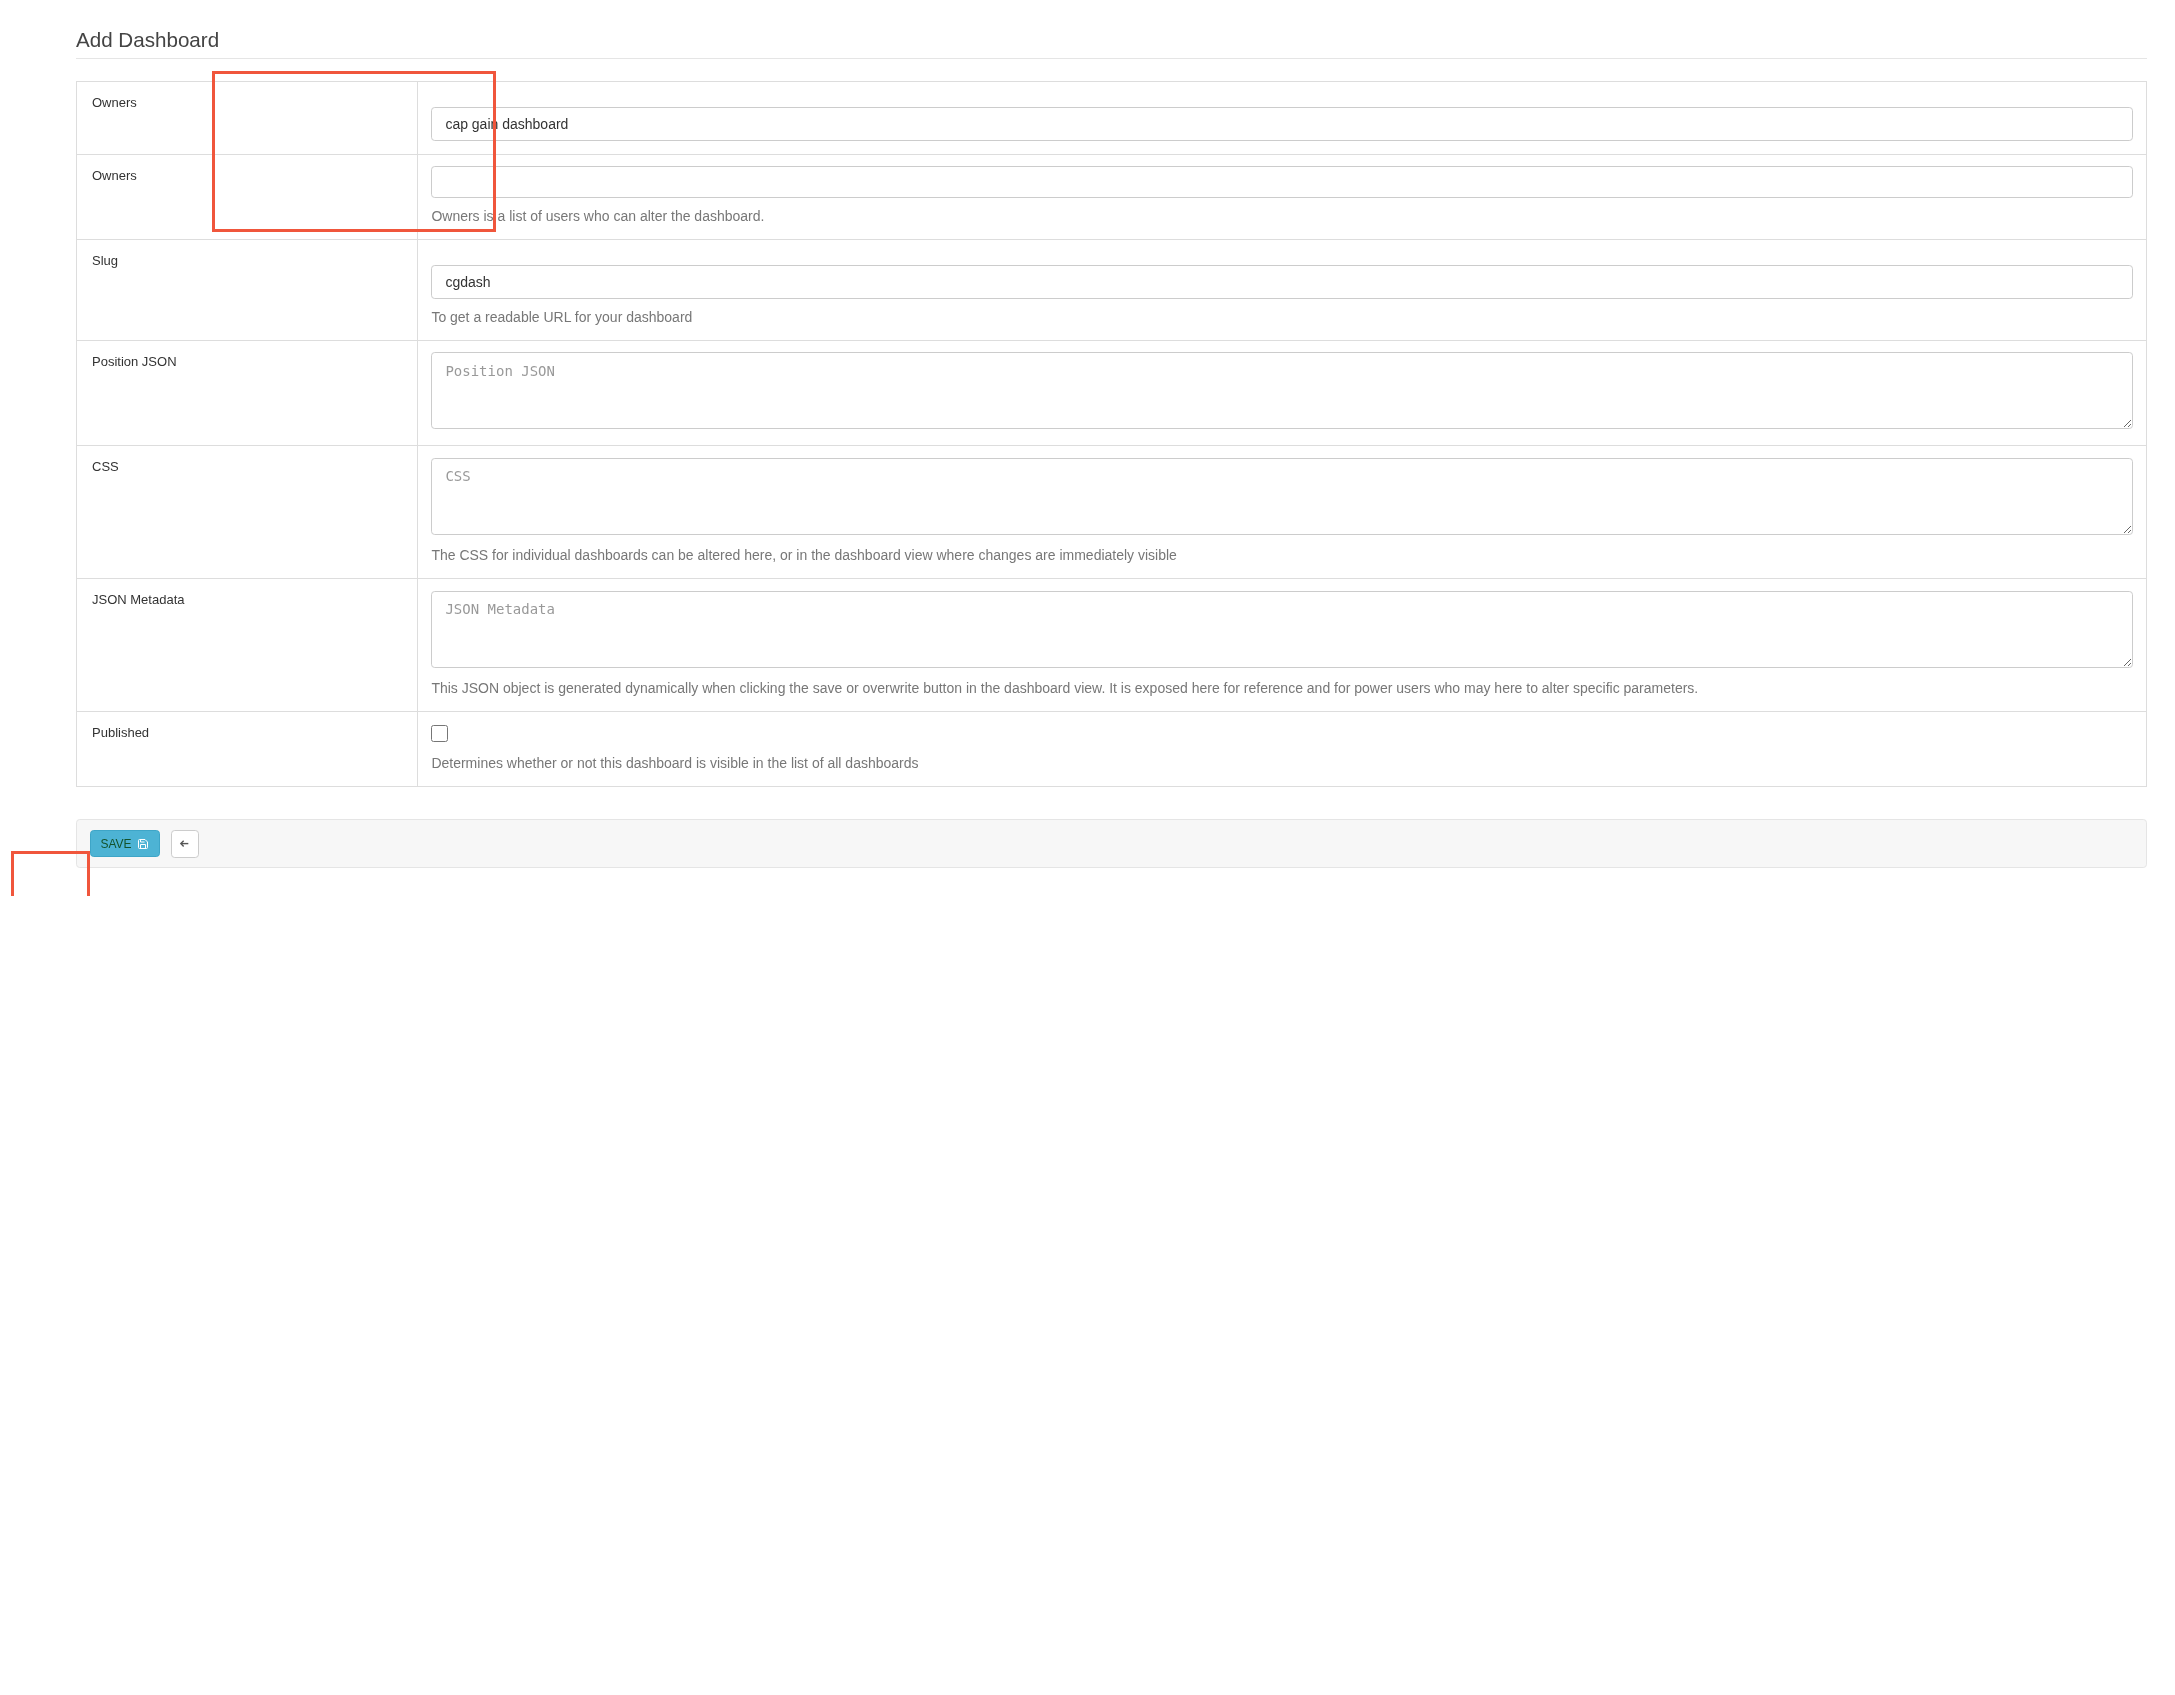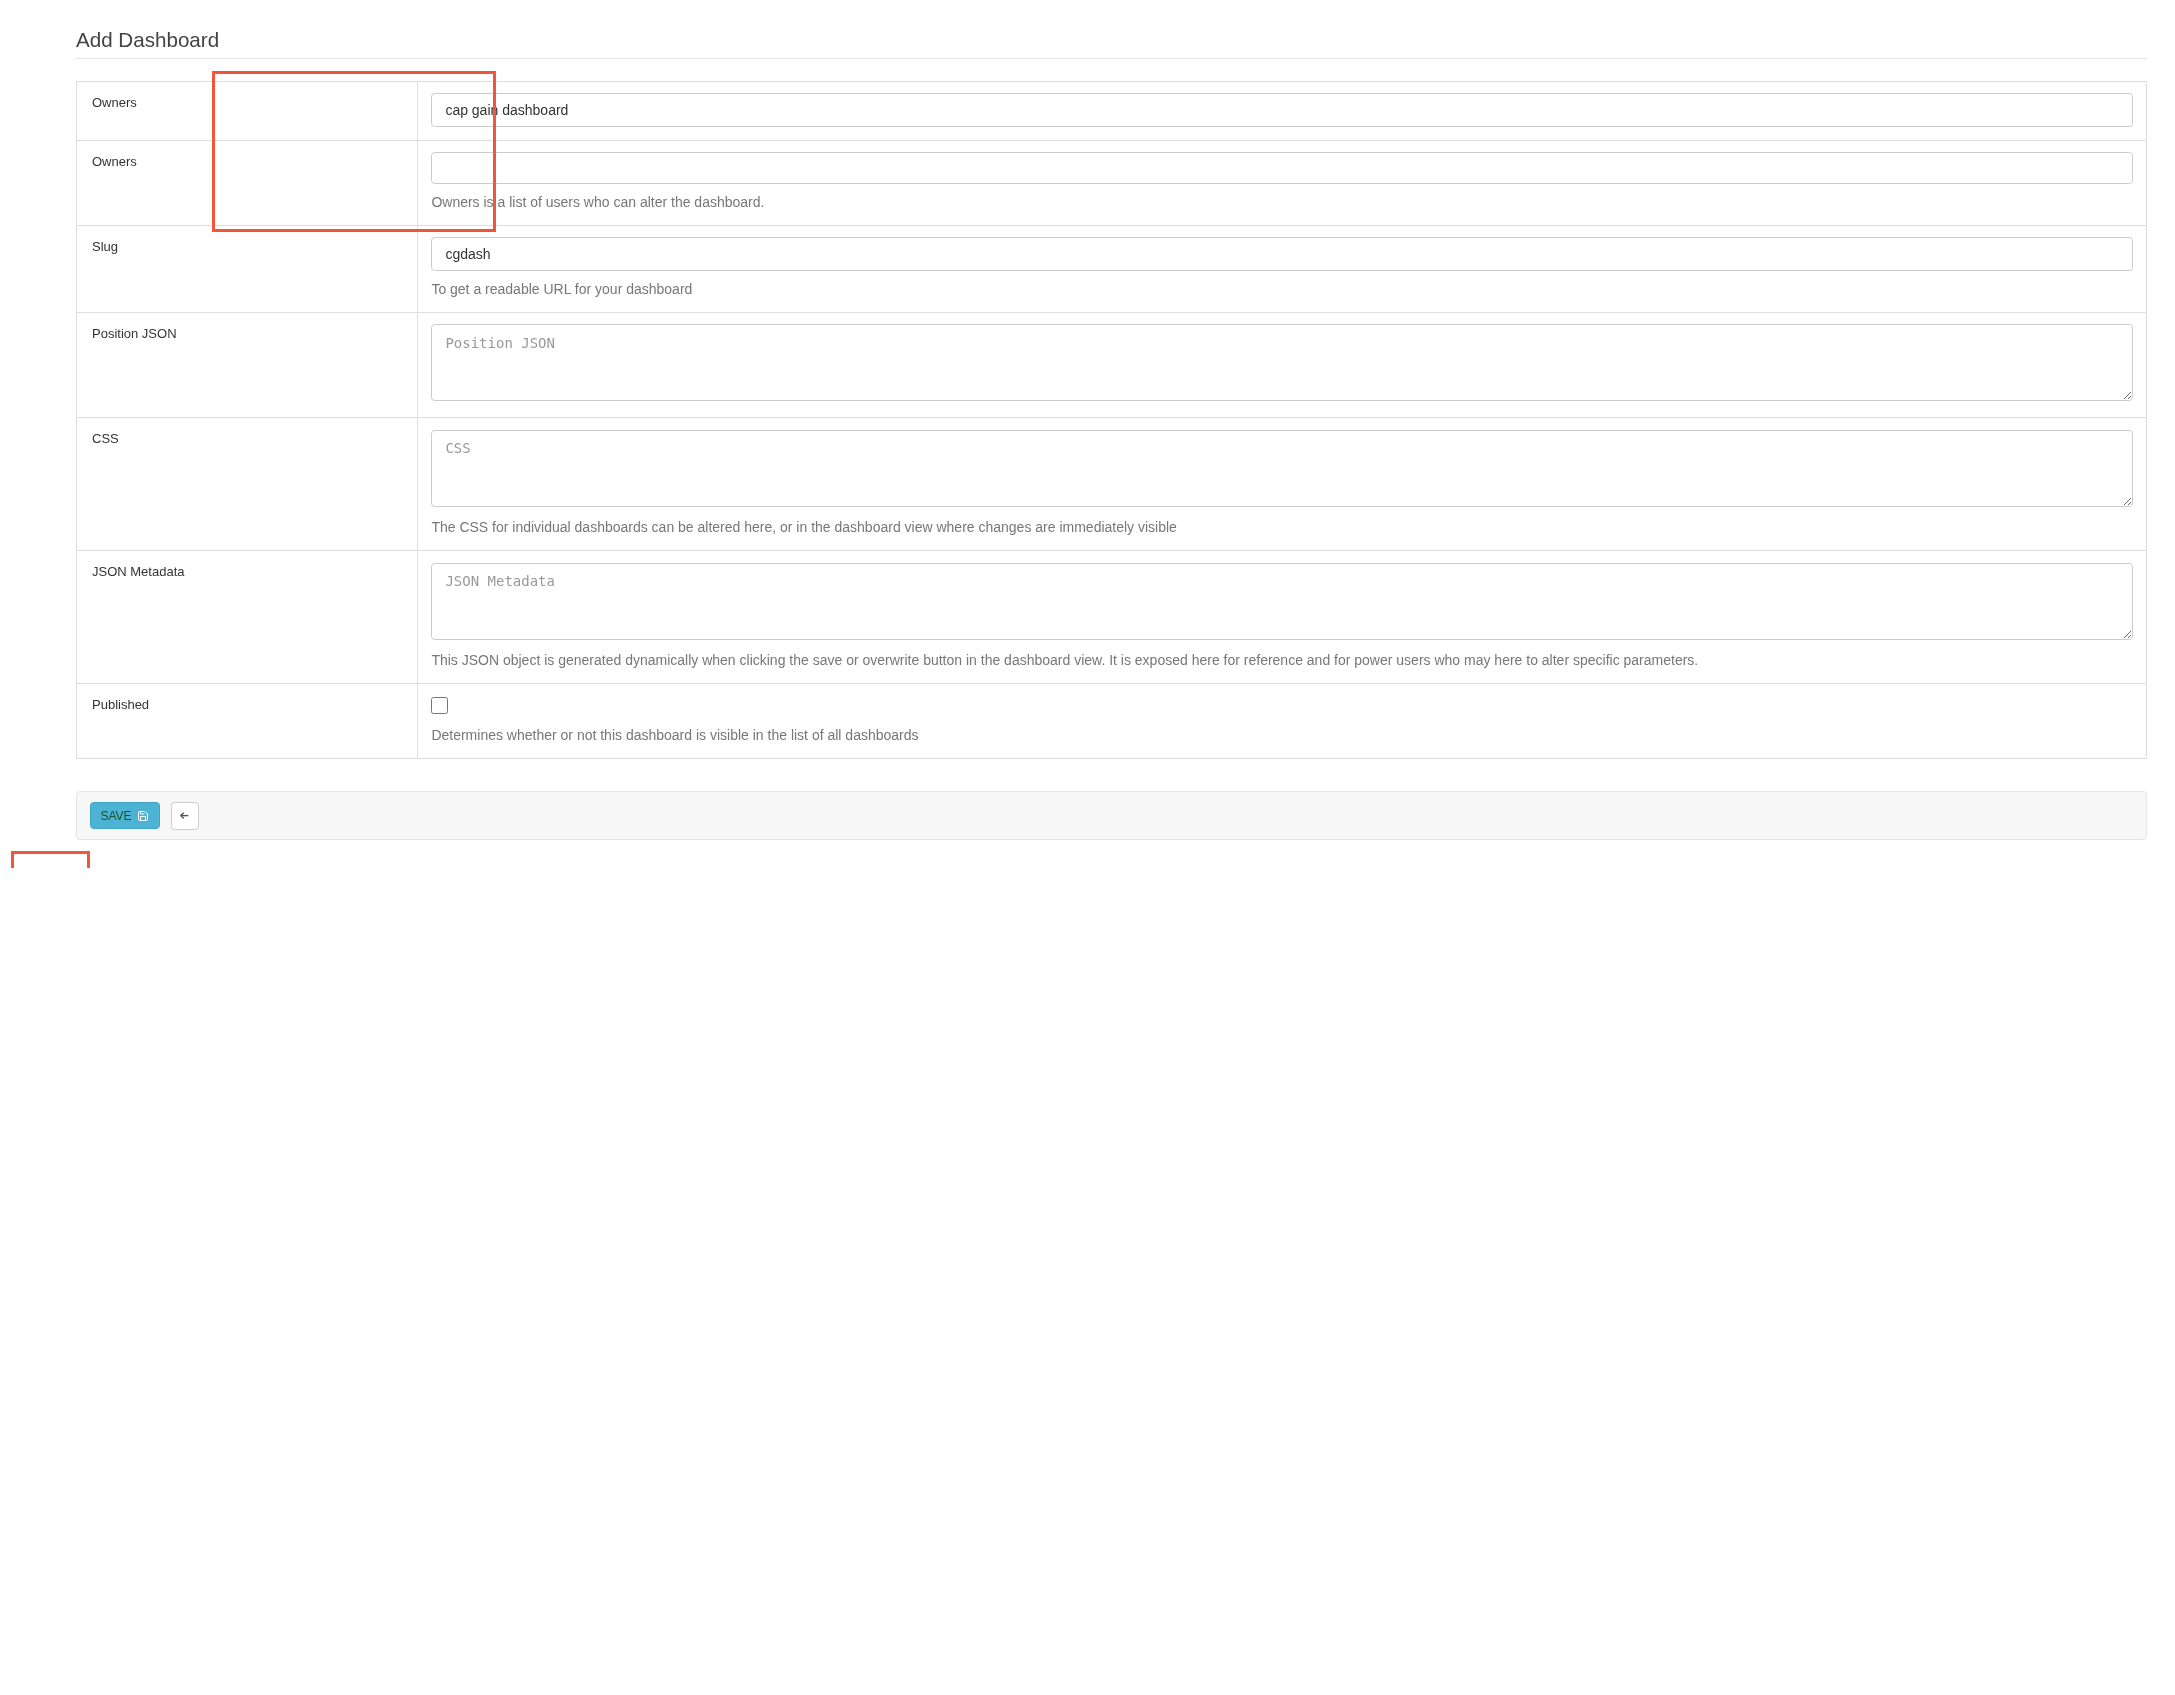--- a/index.html
+++ b/index.html
@@ -41,20 +41,21 @@
     }
     .text-input {
       width: 100%;
       height: 34px;
       padding: 5.6px 13px;
       font-size: 14px;
       border: 0.9px solid #ccc;
       border-radius: 3.7px;
       color: #333;
       background: #fff;
+      margin-top: 14px;
     }
     .text-input::placeholder { color: #999; }
     .textarea-input {
       width: 100%;
       min-height: 77px;
       padding: 9.4px 13px;
       font-size: 14px;
       border: 0.9px solid #ccc;
       border-radius: 3.7px;
       color: #333;

